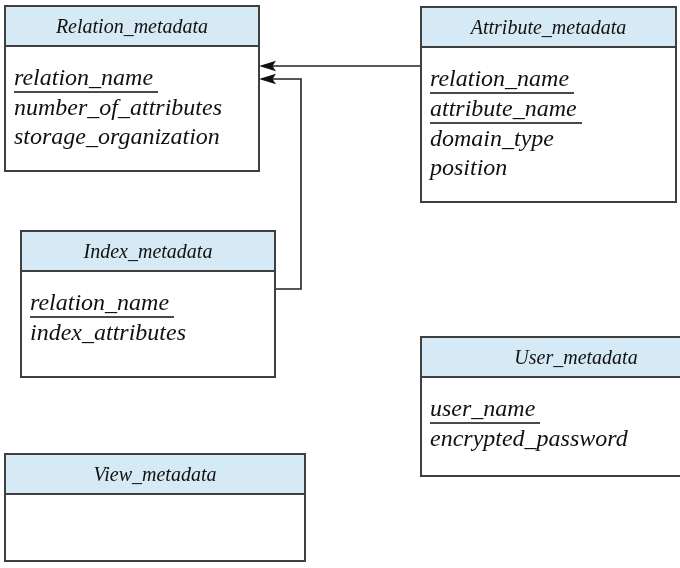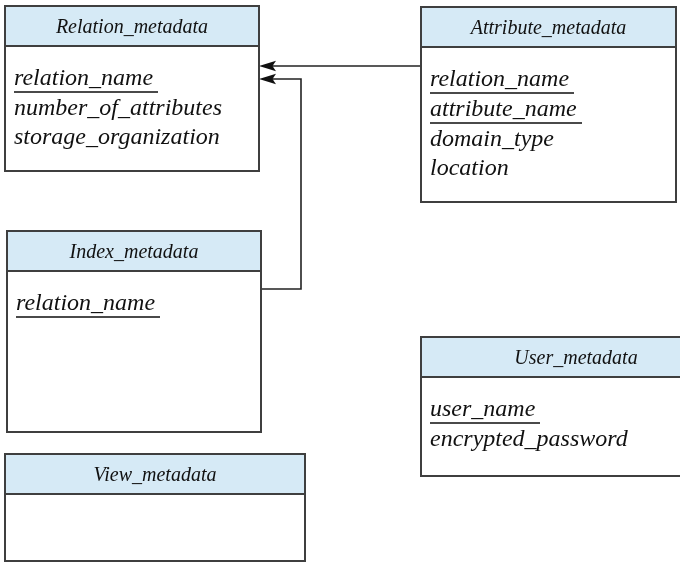--- a/index.html
+++ b/index.html
@@ -90,28 +90,29 @@
       <div class="row"><span>storage_organization</span></div>
     </div>
   </div>
 
   <div class="tbl" style="left:420px;top:6px;width:257px;height:197px">
     <div class="hdr">Attribute_metadata</div>
     <div class="body">
       <div class="row key"><span>relation_name</span></div>
       <div class="row key"><span>attribute_name</span></div>
       <div class="row"><span>domain_type</span></div>
-      <div class="row"><span>location</span></div>
+      <div class="row"><span>position</span></div>
     </div>
   </div>
 
-  <div class="tbl" style="left:6px;top:230px;width:256px;height:203px">
+  <div class="tbl" style="left:20px;top:230px;width:256px;height:148px">
     <div class="hdr">Index_metadata</div>
     <div class="body">
       <div class="row key"><span>relation_name</span></div>
+      <div class="row"><span>index_attributes</span></div>
     </div>
   </div>
 
   <div class="tbl" style="left:420px;top:336px;width:312px;height:141px">
     <div class="hdr">User_metadata</div>
     <div class="body">
       <div class="row key"><span>user_name</span></div>
       <div class="row"><span>encrypted_password</span></div>
     </div>
   </div>

